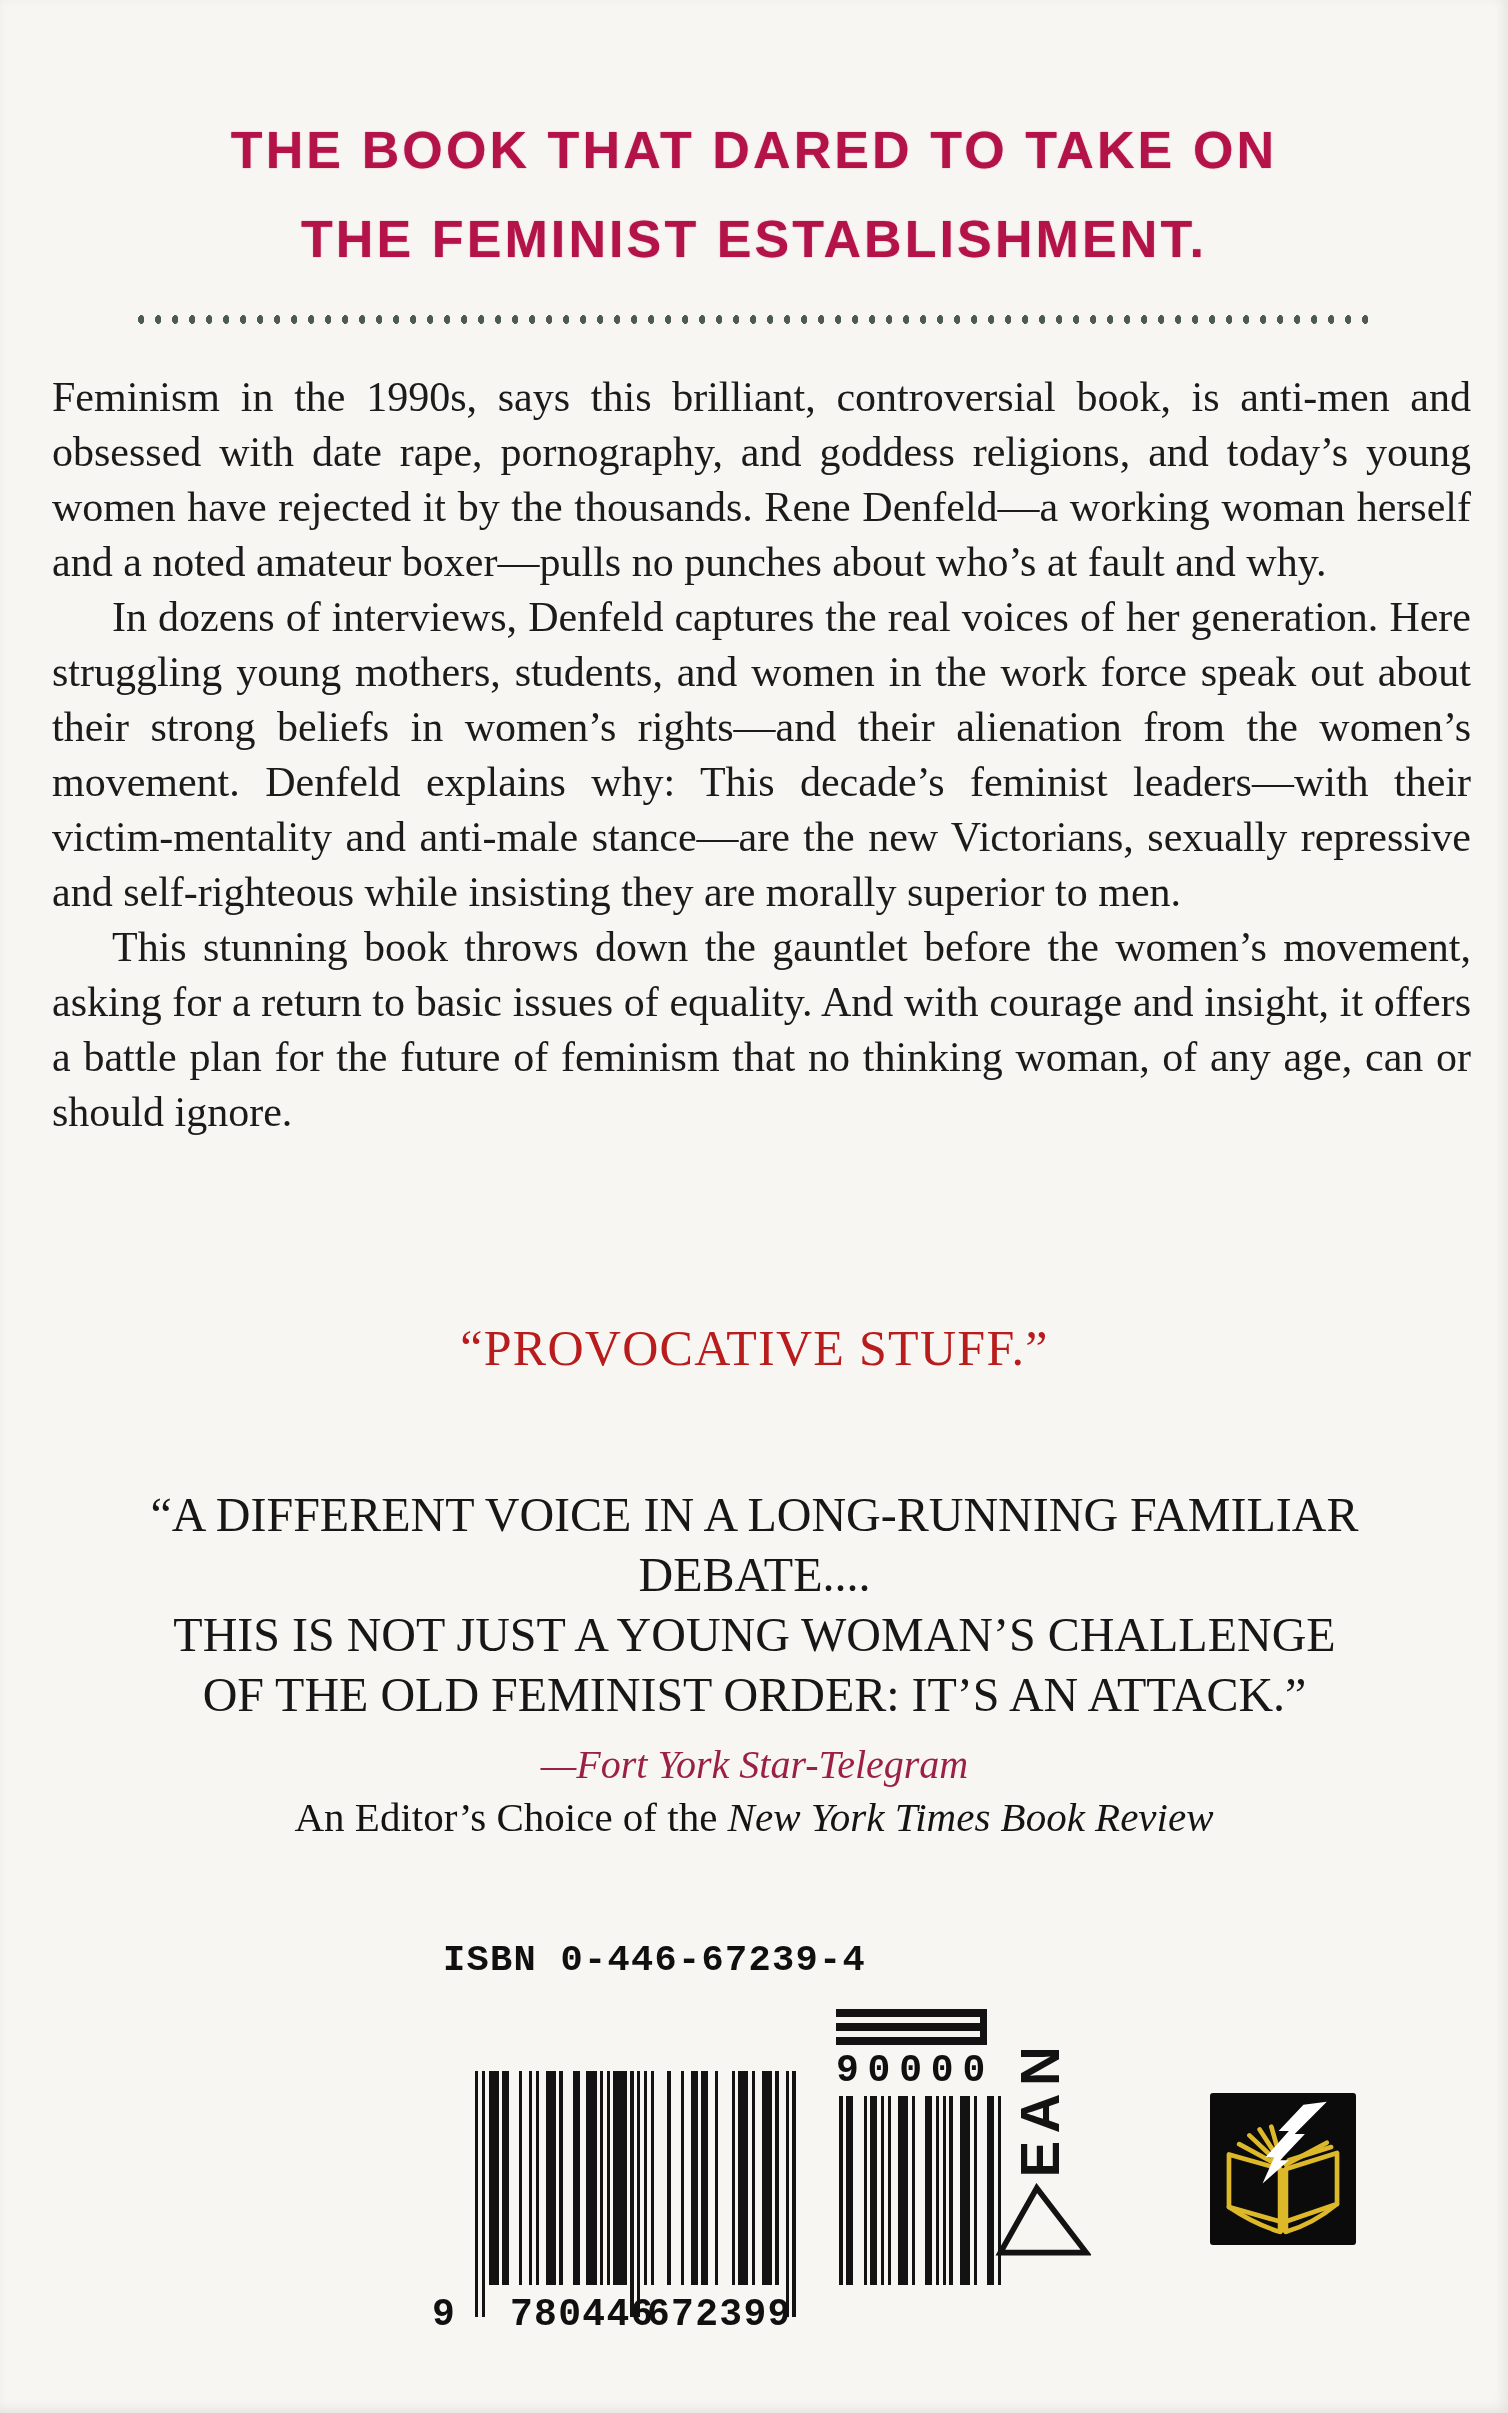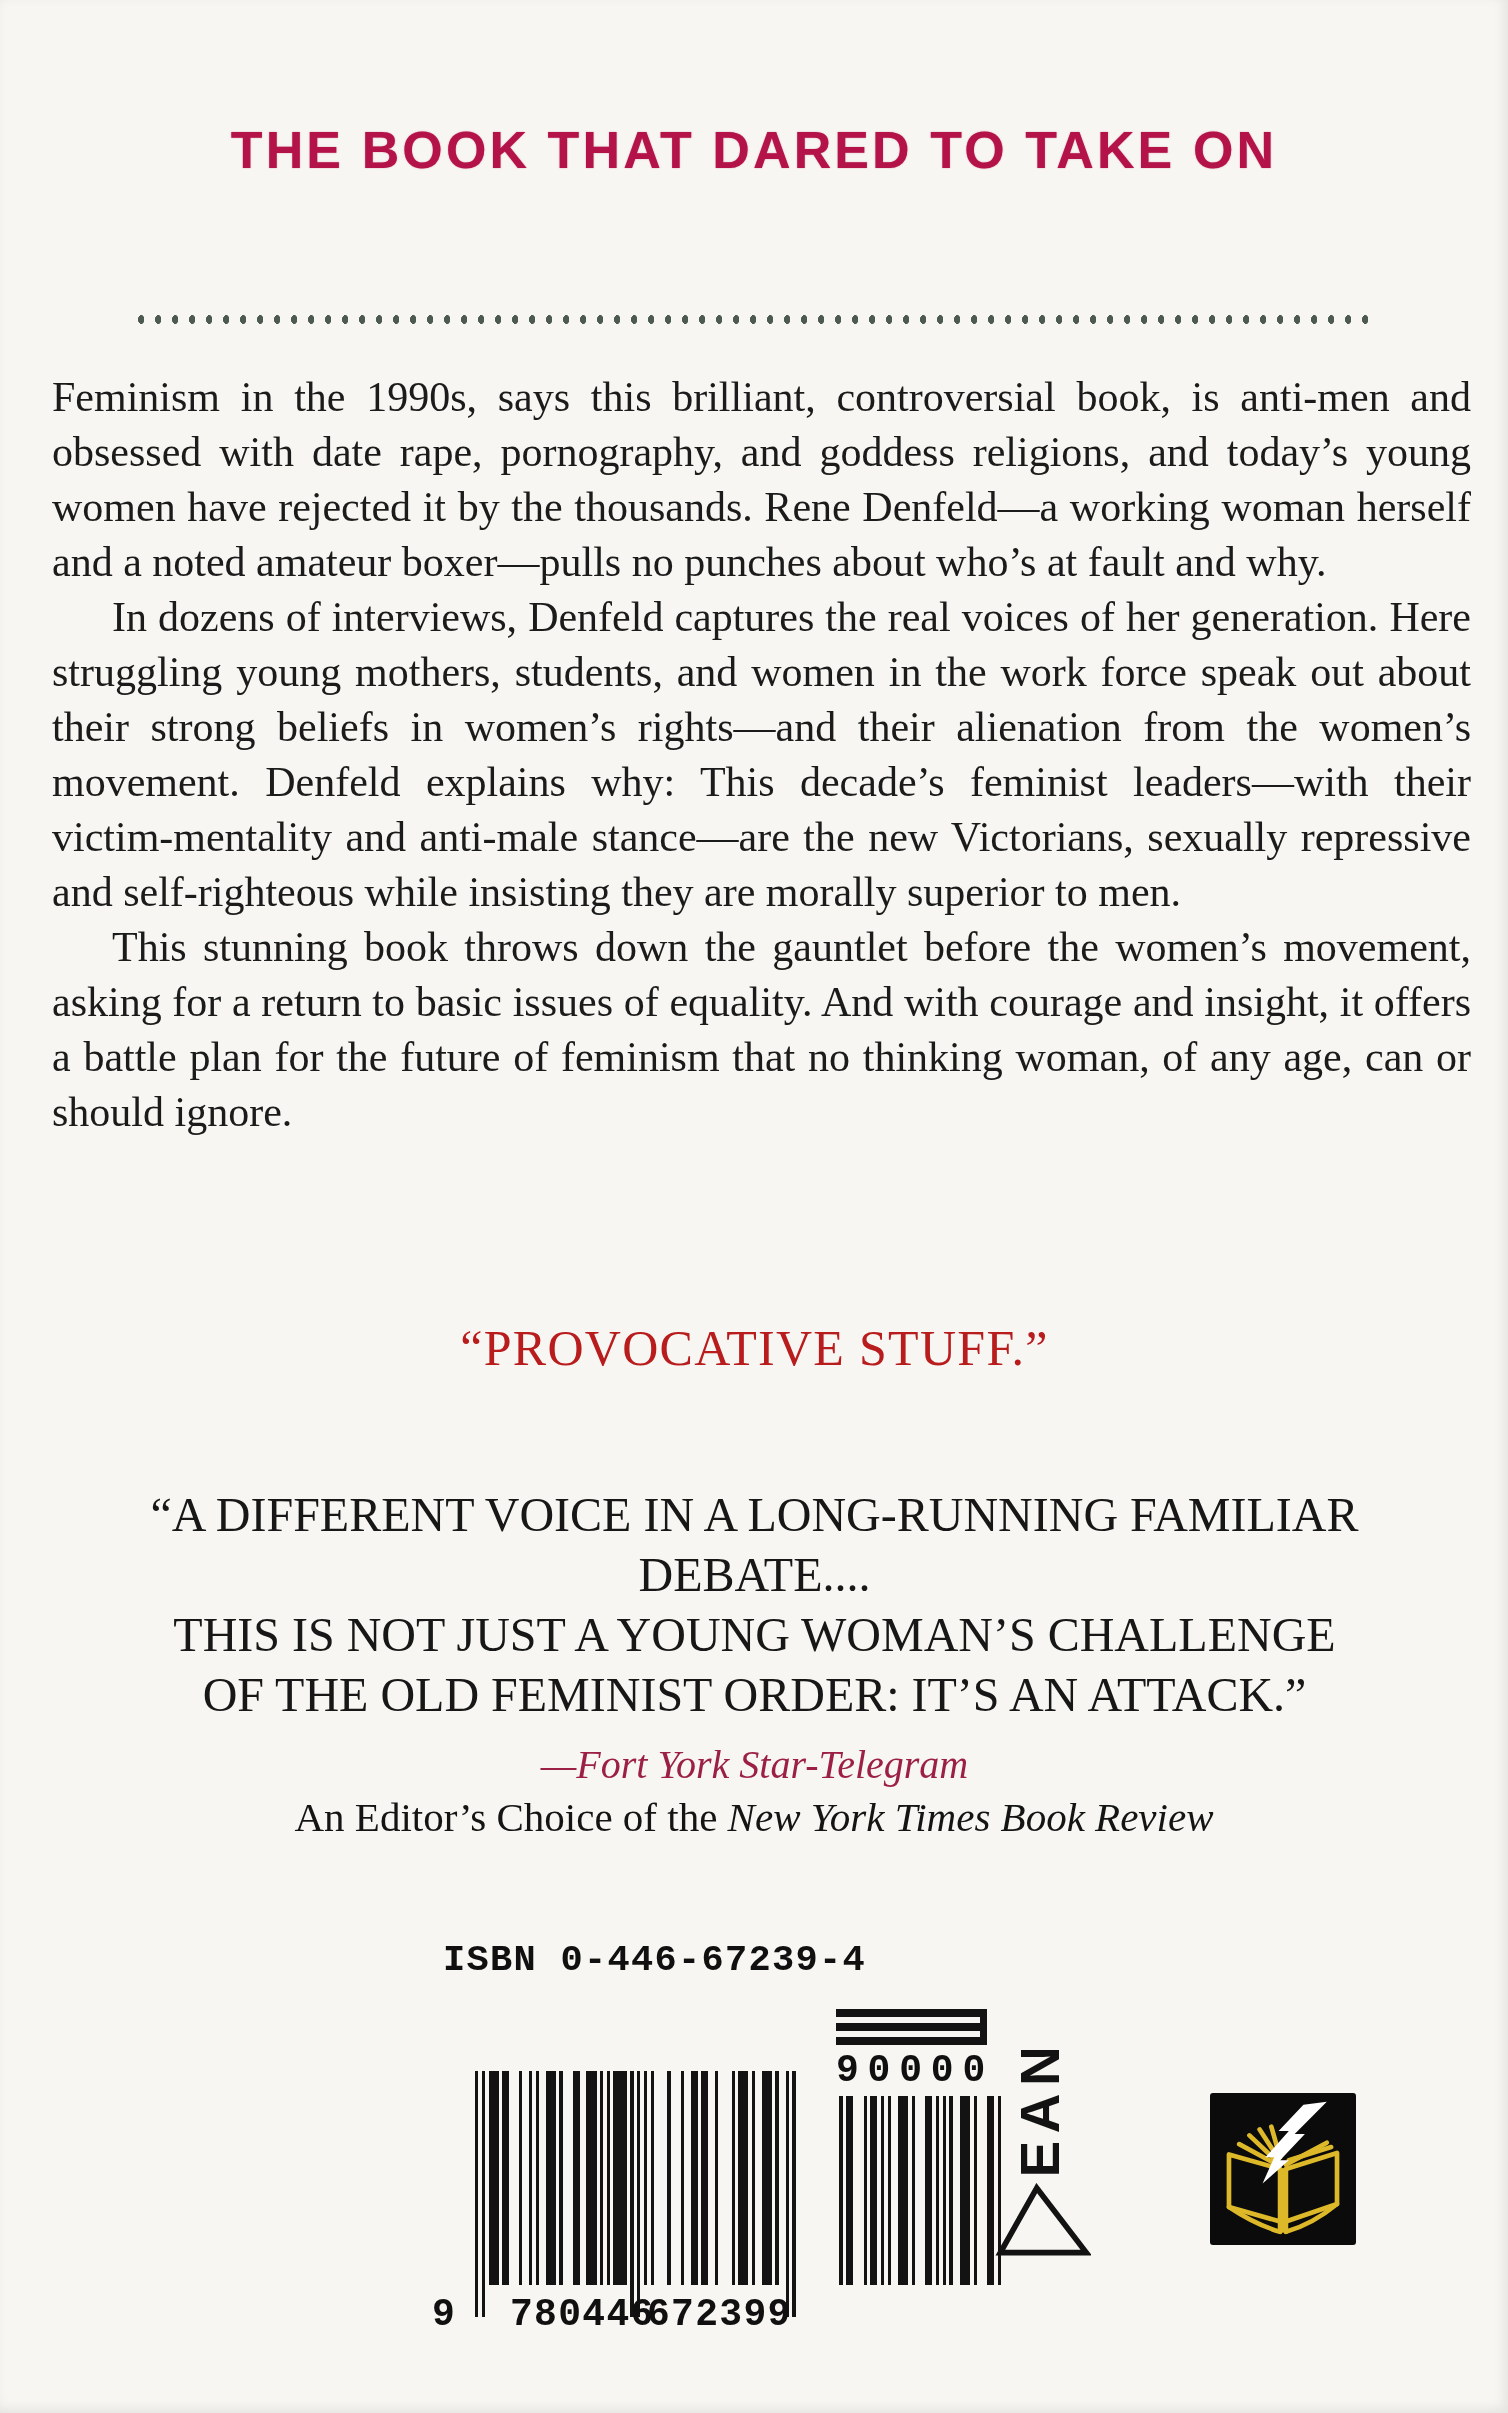--- a/index.html
+++ b/index.html
@@ -112,20 +112,21 @@
   
   .pub-logo{position:absolute;left:1210px;top:2093px;width:146px;height:152px;}
 </style>
 </head>
 <body>
 
 <div class="page">
 
   <header class="headline">
     <div>THE BOOK THAT DARED TO TAKE ON</div>
+    <div>THE FEMINIST ESTABLISHMENT.</div>
   </header>
 
   <div class="dotted-rule"></div>
 
   <section class="synopsis">
     <p>Feminism in the 1990s, says this brilliant, controversial book, is anti-men and obsessed with date rape, pornography, and goddess religions, and today’s young women have rejected it by the thousands. Rene Denfeld—a working woman herself and a noted amateur boxer—pulls no punches about who’s at fault and why.</p>
     <p class="indent">In dozens of interviews, Denfeld captures the real voices of her generation. Here struggling young mothers, students, and women in the work force speak out about their strong beliefs in women’s rights—and their alienation from the women’s movement. Denfeld explains why: This decade’s feminist leaders—with their victim-mentality and anti-male stance—are the new Victorians, sexually repressive and self-righteous while insisting they are morally superior to men.</p>
     <p class="indent">This stunning book throws down the gauntlet before the women’s movement, asking for a return to basic issues of equality. And with courage and insight, it offers a battle plan for the future of feminism that no thinking woman, of any age, can or should ignore.</p>
   </section>
 

